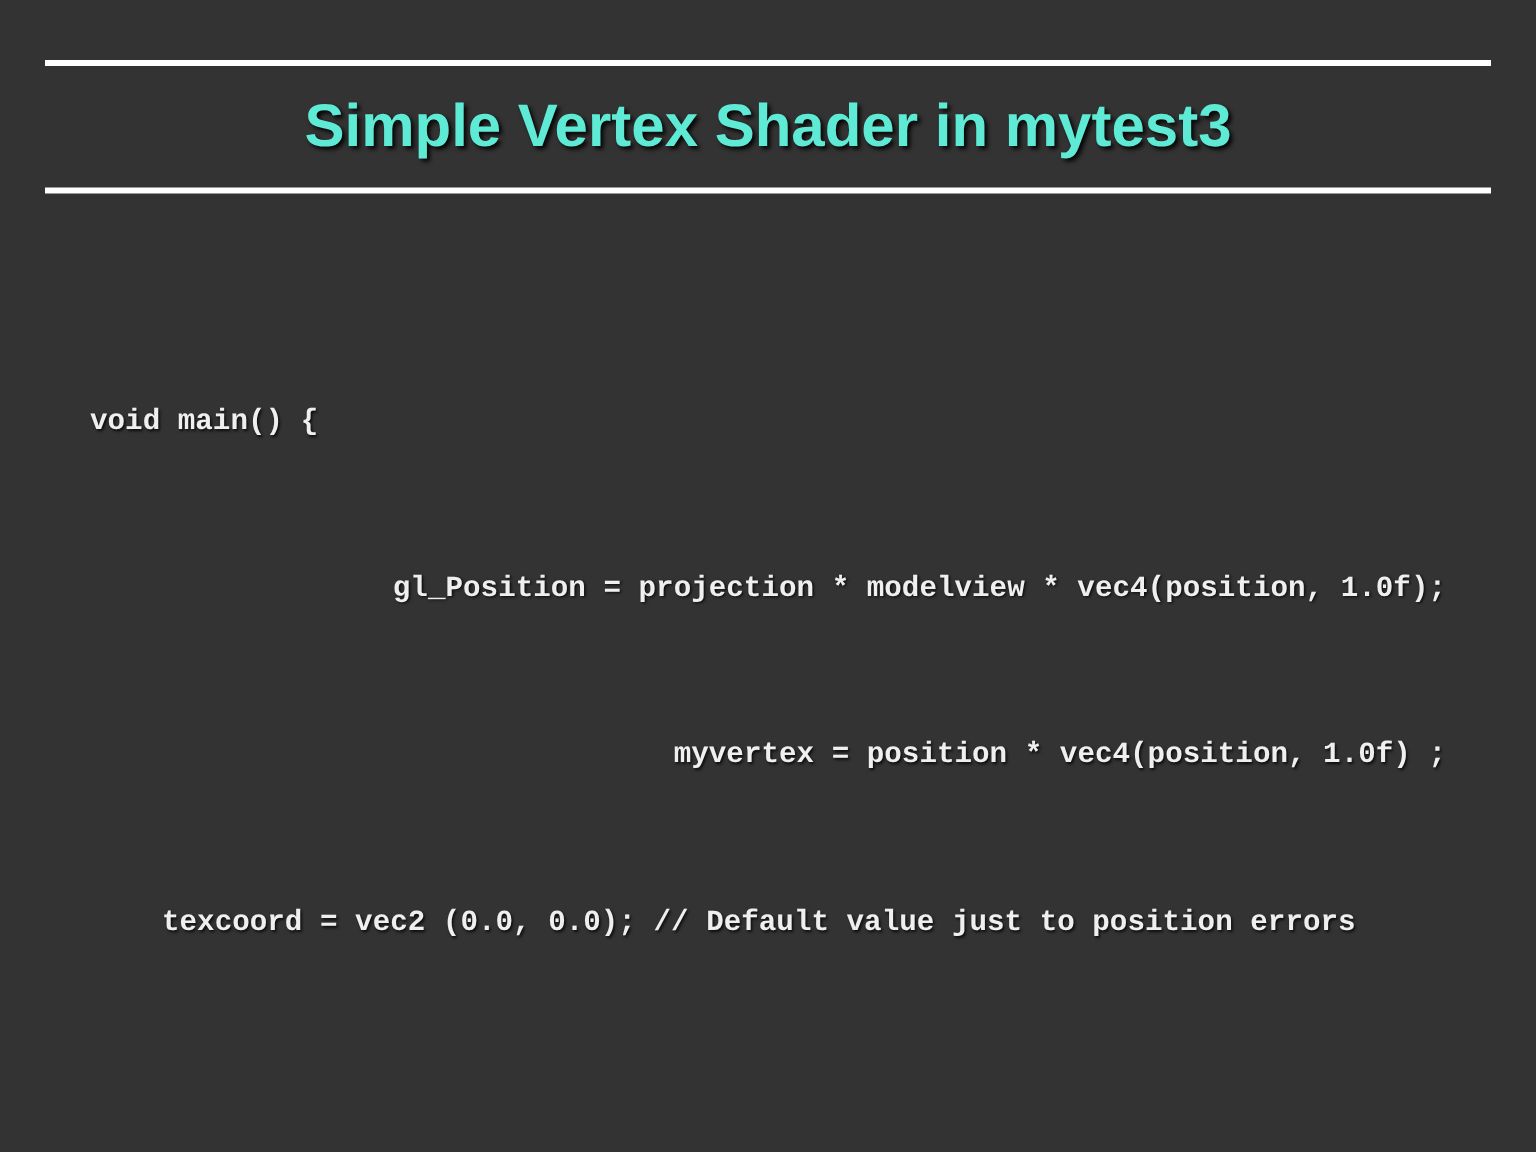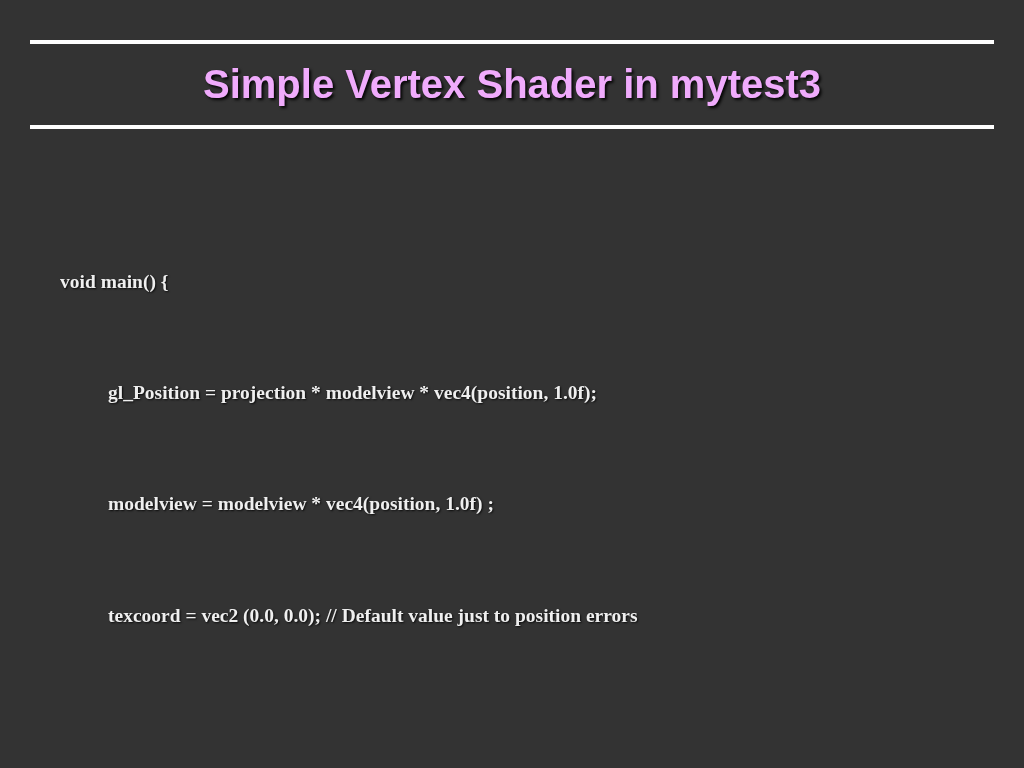--- a/index.html
+++ b/index.html
@@ -25,50 +25,50 @@
   }
   .hr-bottom {
     border: none;
     border-top: 4px solid #ffffff;
     margin-top: 18px;
   }
   .title {
     font-size: 40px;
     font-weight: bold;
     text-align: center;
-    color: #f0abfc;
+    color: #5eead4;
     text-shadow: 2px 2px 3px rgba(0,0,0,0.9);
     letter-spacing: 0px;
   }
   .code-block {
     margin: 60px 60px 0 60px;
     font-family: "Courier New", Courier, monospace;
     font-size: 19.5px;
     font-weight: bold;
     line-height: 1.9;
     color: #efefef;
     text-shadow: 1px 1px 2px rgba(0,0,0,0.8);
     white-space: pre-wrap;
   }
-  .code-line { display: block; font-family: Liberation Serif, serif; }
-  .ind1 { padding-left: 48px; }
+  .code-line { display: block; }
+  .ind1 { padding-left: 48px; text-align: right; }
 </style>
 </head>
 <body>
 
 <div class="slide">
   <div class="title-block">
     <hr class="hr-top">
     <h1 class="title">Simple Vertex Shader in mytest3</h1>
     <hr class="hr-bottom">
   </div>
 
   <div class="code-block">
     <span class="code-line">void main() {</span>
     <span class="code-line ind1">gl_Position = projection * modelview * vec4(position, 1.0f);</span>
-    <span class="code-line ind1">modelview = modelview * vec4(position, 1.0f) ;</span>
+    <span class="code-line ind1">myvertex = position * vec4(position, 1.0f) ;</span>
     <span class="code-line" style="padding-left:48px; text-indent:-24px; margin-left:24px;">texcoord = vec2 (0.0, 0.0); // Default value just to position errors</span>
     
     
     
     
   </div>
 </div>
 
 </body></html>

